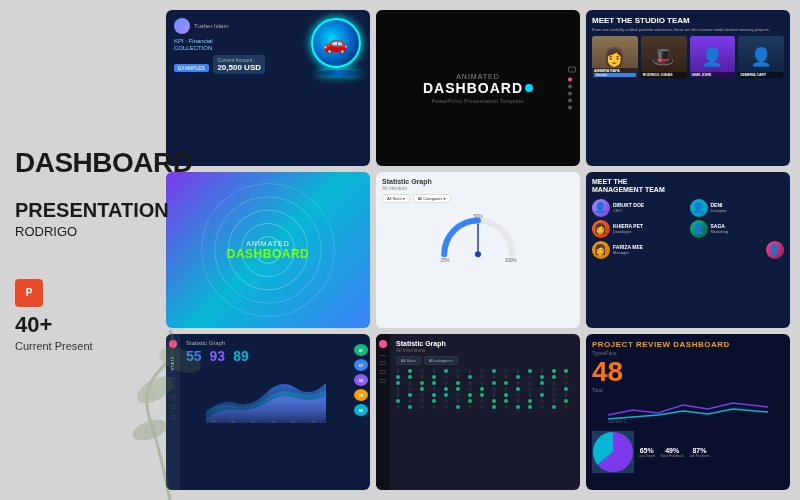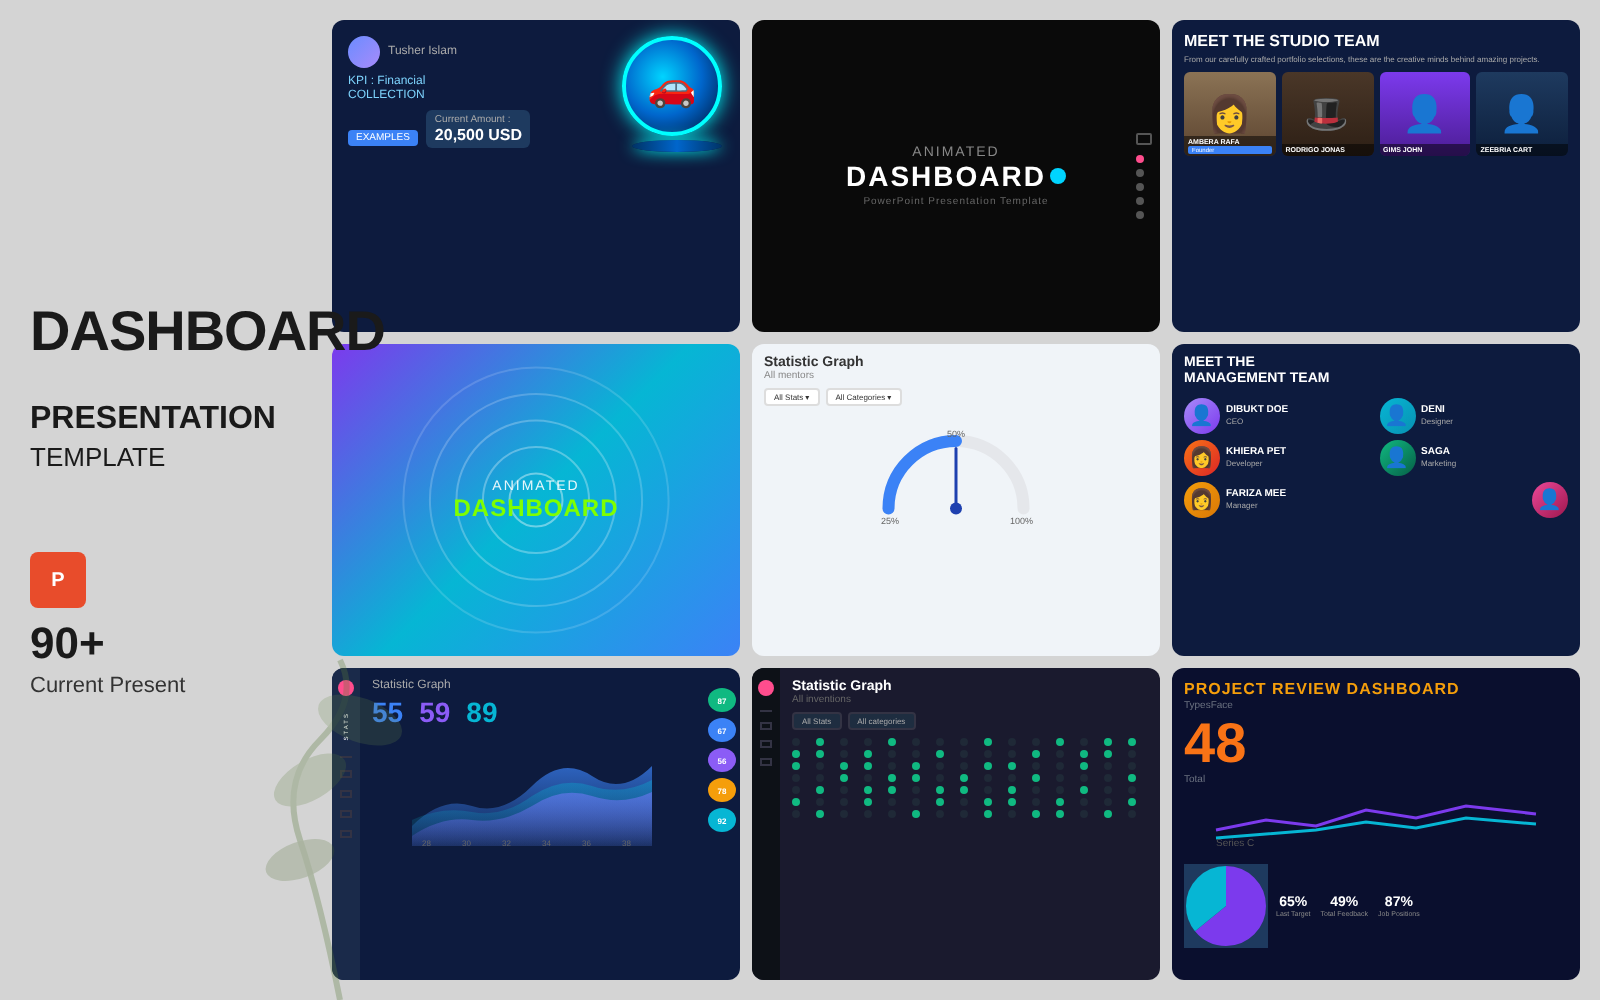--- a/index.html
+++ b/index.html
@@ -31,21 +31,21 @@
       z-index: 2;
     }
     .left-panel .main-title {
       font-size: 28px;
       font-weight: 900;
       color: #1a1a1a;
       line-height: 1.1;
       letter-spacing: -0.5px;
     }
     .left-panel .sub-title {
-      font-size: 16px;
+      font-size: 20px;
       font-weight: 600;
       color: #1a1a1a;
       margin-top: 20px;
     }
     .left-panel .template-label {
       font-size: 13px;
       font-weight: 500;
       color: #1a1a1a;
       margin-top: 2px;
     }
@@ -565,29 +565,29 @@
         <path d="M40,200 Q30,150 20,120 Q10,90 30,70 Q50,50 40,30" stroke="#5a7a3a" stroke-width="3" fill="none"></path>
         <ellipse cx="25" cy="90" rx="20" ry="10" transform="rotate(-30 25 90)" fill="#5a7a3a" opacity="0.7"></ellipse>
         <ellipse cx="50" cy="60" rx="22" ry="11" transform="rotate(20 50 60)" fill="#6a8a4a" opacity="0.7"></ellipse>
         <ellipse cx="20" cy="130" rx="18" ry="9" transform="rotate(-20 20 130)" fill="#4a6a2a" opacity="0.7"></ellipse>
       </svg>
     </div>
 
     <div>
       <div class="main-title">DASHBOARD</div>
       <div class="sub-title">PRESENTATION</div>
-      <div class="template-label">TEMPLATE</div>
+      <div class="template-label">RODRIGO</div>
     </div>
 
     <div class="ppt-badge">
       <div class="ppt-icon">P</div>
     </div>
 
     <div style="margin-top:5px;">
-      <span class="slides-count">90+</span>
+      <span class="slides-count">40+</span>
       <div class="slides-text">Current Present</div>
     </div>
   </div>
 
   <div class="slides-grid">
 
     <div class="slide-card slide-1">
       <div class="slide-1-content">
         <div class="slide-1-header">
           <div class="avatar-small"></div>
@@ -773,21 +773,21 @@
           <div style="width:6px;height:1px;background:#334;margin-top:4px;"></div>
           <div style="width:6px;height:4px;border:1px solid #334;margin-top:2px;"></div>
           <div style="width:6px;height:4px;border:1px solid #334;margin-top:2px;"></div>
           <div style="width:6px;height:4px;border:1px solid #334;margin-top:2px;"></div>
           <div style="width:6px;height:4px;border:1px solid #334;margin-top:2px;"></div>
         </div>
         <div class="slide-7-main">
           <div style="font-size:6px;color:#aaa;margin-bottom:2px;">Statistic Graph</div>
           <div class="stats-numbers">
             <div class="stat-num blue">55</div>
-            <div class="stat-num purple">59</div>
+            <div class="stat-num purple">93</div>
             <div class="stat-num cyan">89</div>
           </div>
 
           <svg width="100%" height="55" viewBox="0 0 120 55" xmlns="http://www.w3.org/2000/svg">
 
             <defs>
               <linearGradient id="g1" x1="0" y1="0" x2="0" y2="1">
                 <stop offset="0%" stop-color="#3b82f6" stop-opacity="0.7"></stop>
                 <stop offset="100%" stop-color="#3b82f6" stop-opacity="0.1"></stop>
               </linearGradient>

